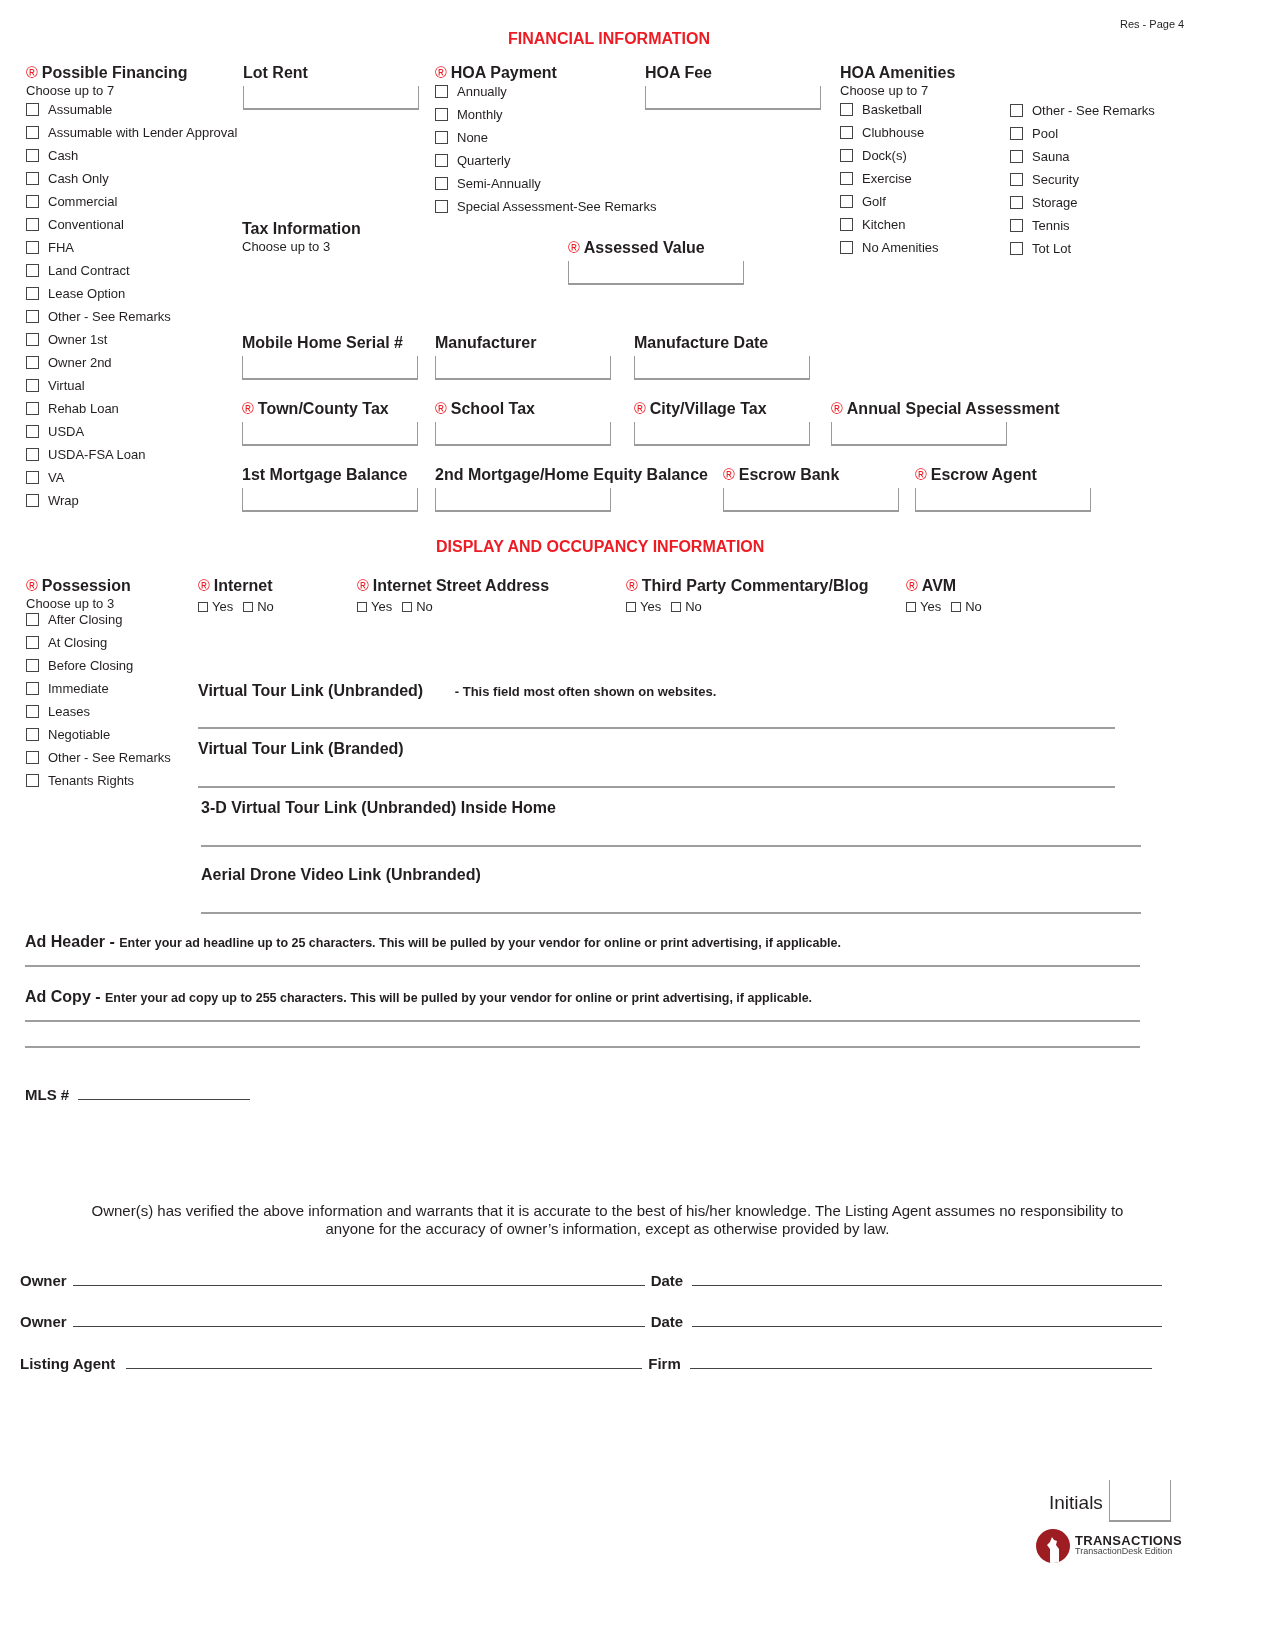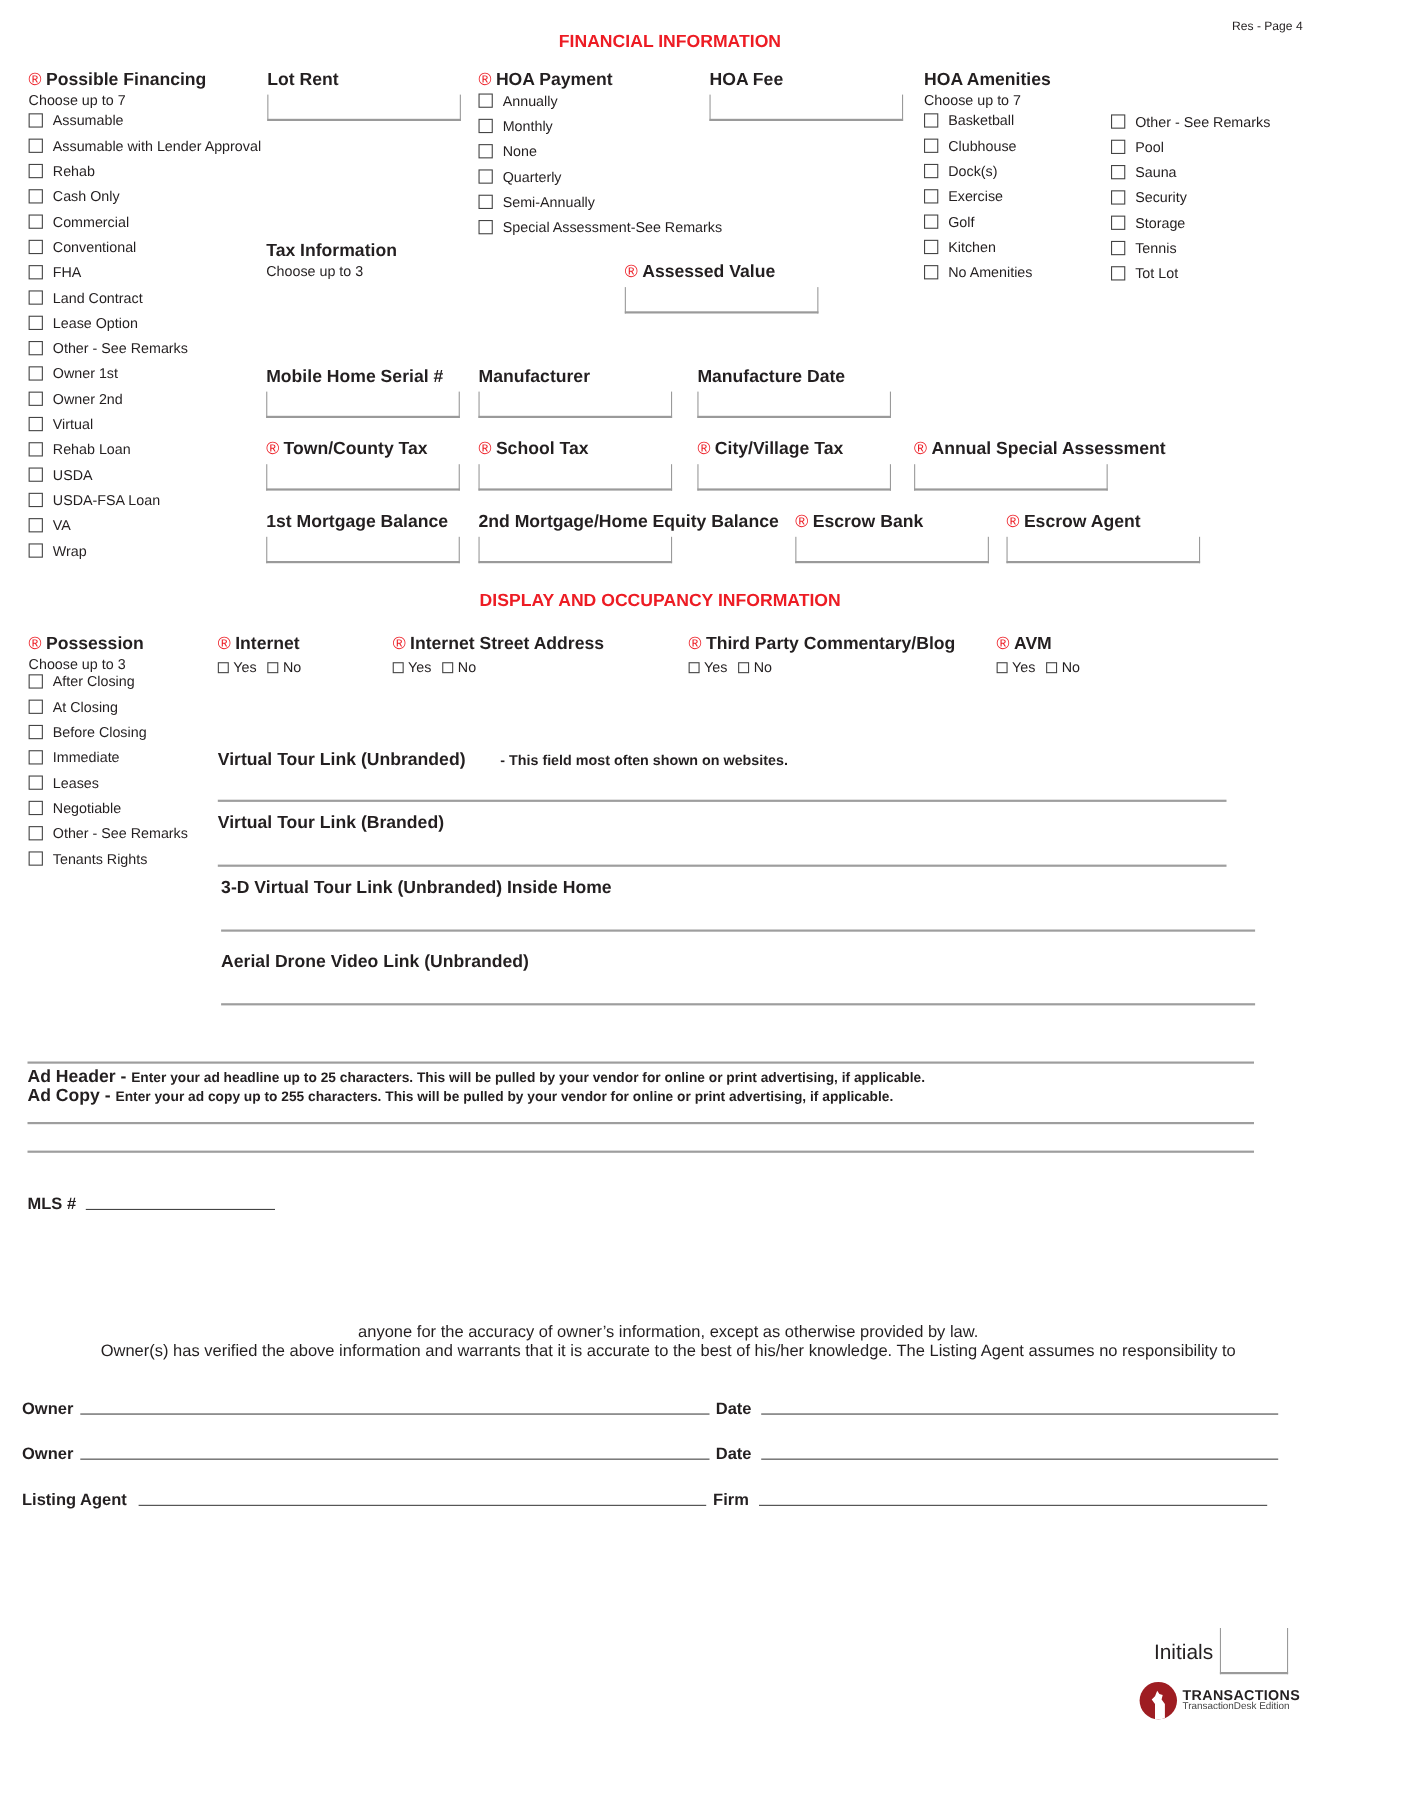--- a/index.html
+++ b/index.html
@@ -40,21 +40,21 @@
       <li>
         <span class="cb"></span>
         <span>Assumable</span>
       </li>
       <li>
         <span class="cb"></span>
         <span>Assumable with Lender Approval</span>
       </li>
       <li>
         <span class="cb"></span>
-        <span>Rehab</span>
+        <span>Cash</span>
       </li>
       <li>
         <span class="cb"></span>
         <span>Cash Only</span>
       </li>
       <li>
         <span class="cb"></span>
         <span>Commercial</span>
       </li>
       <li>
@@ -345,35 +345,35 @@
 
 <div class="abs label" style="left:198px; top:740px;">Virtual Tour Link (Branded)</div>
 <div class="abs hline" style="left:198px; top:786px; width:917px;"></div>
 
 <div class="abs label" style="left:201px; top:799px;">3-D Virtual Tour Link (Unbranded) Inside Home</div>
 <div class="abs hline" style="left:201px; top:845px; width:940px;"></div>
 
 <div class="abs label" style="left:201px; top:866px;">Aerial Drone Video Link (Unbranded)</div>
 <div class="abs hline" style="left:201px; top:912px; width:940px;"></div>
 
-<div class="abs label" style="left:25px; top:933px;margin-top:38px;"><span>Ad Header - </span><span class="bold-note">Enter your ad headline up to 25 characters. This will be pulled by your vendor for online or print advertising, if applicable.</span></div>
+<div class="abs label" style="left:25px; top:933px;"><span>Ad Header - </span><span class="bold-note">Enter your ad headline up to 25 characters. This will be pulled by your vendor for online or print advertising, if applicable.</span></div>
 <div class="abs hline" style="left:25px; top:965px; width:1115px;"></div>
 
 <div class="abs label" style="left:25px; top:988px;"><span>Ad Copy - </span><span class="bold-note">Enter your ad copy up to 255 characters. This will be pulled by your vendor for online or print advertising, if applicable.</span></div>
 <div class="abs hline" style="left:25px; top:1020px; width:1115px;"></div>
 <div class="abs hline" style="left:25px; top:1046px; width:1115px;"></div>
 
 <div class="abs sig-row" style="left:25px; top:1086px;">
   <span>MLS #</span>
   <span class="sig-line" style="width:172px; margin-left:9px;"></span>
 </div>
 
 <div class="abs legal" style="left:40px; top:1202px; width:1135px;">
+  <div>Owner(s) has verified the above information and warrants that it is accurate to the best of his/her knowledge.  The Listing Agent assumes no responsibility to</div>
   <div>anyone for the accuracy of owner’s information, except as otherwise provided by law.</div>
-  <div>Owner(s) has verified the above information and warrants that it is accurate to the best of his/her knowledge.  The Listing Agent assumes no responsibility to</div>
 </div>
 
 <div class="abs sig-row" style="left:20px; top:1272px;">
   <span>Owner</span>
   <span class="sig-line" style="width:572px;"></span>
   <span>Date</span>
   <span class="sig-line" style="width:470px; margin-left:9px;"></span>
 </div>
 <div class="abs sig-row" style="left:20px; top:1313px;">
   <span>Owner</span>

